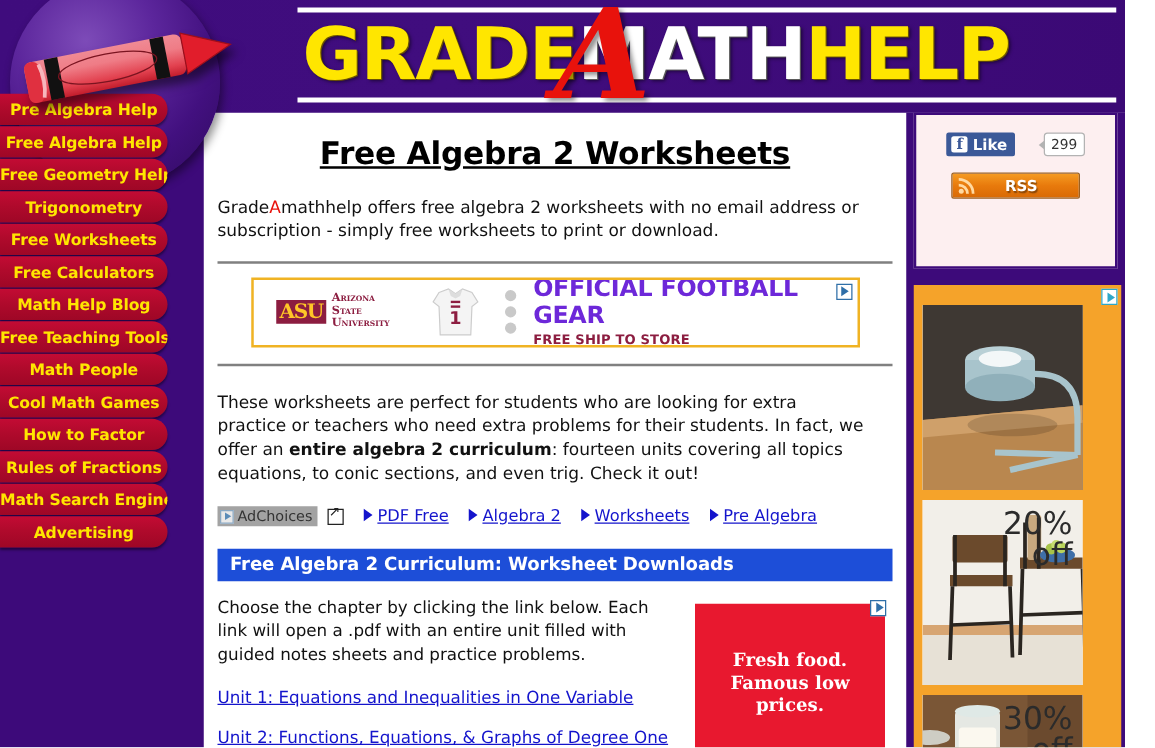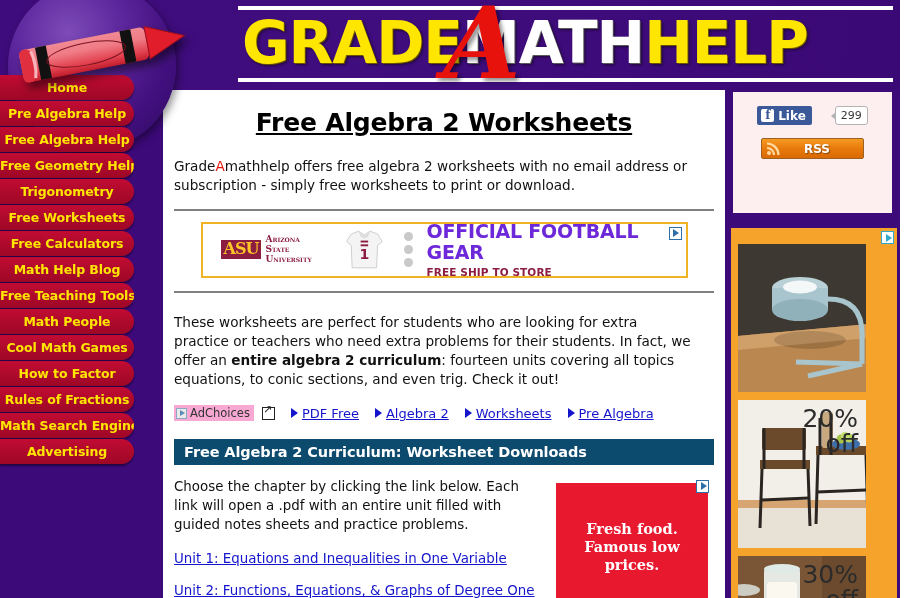--- a/index.html
+++ b/index.html
@@ -229,21 +229,21 @@
 
   
   #adchoices-row {
     margin: 15px 0 0 11px;
     display: flex; align-items: center;
     font-size: 12.5px;
     height: 17px;
   }
   #adchoices-badge {
     display: flex; align-items: center;
-    background: #f9a8d4;
+    background: #a3a3a3;
     padding: 1px 4px 1px 2px;
     height: 16px;
   }
   #adc-tri {
     width: 11px; height: 11px;
     border: 1px solid #8aa9c4;
     margin-right: 3px;
     display: flex; align-items: center; justify-content: center;
     background: #e9e9e9;
   }
@@ -279,21 +279,21 @@
     border-left: 7px solid #1414cc;
     border-top: 5px solid transparent;
     border-bottom: 5px solid transparent;
     margin-right: 4px;
   }
 
   
   #curr-bar {
     margin: 17px 11px 0 11px;
     height: 26px;
-    background: #0c4a6e;
+    background: #1d4ed8;
     color: #ffffff;
     font-weight: bold;
     font-size: 14.5px;
     display: flex; align-items: center;
     padding-left: 10px;
     letter-spacing: -0.1px;
   }
 
   
   #bottom-split {
@@ -512,21 +512,20 @@
       <rect x="113" y="17" width="11" height="33" fill="#111111"></rect>
       <ellipse cx="76" cy="33" rx="40" ry="11" fill="none" stroke="#7a1420" stroke-width="1"></ellipse>
       <path d="M138 17 L176 33.5 L138 50 Z" fill="#e11d2b"></path>
       <path d="M138 17 L176 33.5 L138 50 Z" fill="none" stroke="#9c0f1c" stroke-width="1"></path>
       <path d="M22 20 Q26 33 22 47" fill="none" stroke="#f7b6bc" stroke-width="3"></path>
     </g>
   </svg>
 
   <div id="leftcol"></div>
   <nav id="nav">
-    <a class="nav-btn">Home</a>
     <a class="nav-btn">Pre Algebra Help</a>
     <a class="nav-btn">Free Algebra Help</a>
     <a class="nav-btn">Free Geometry Help</a>
     <a class="nav-btn">Trigonometry</a>
     <a class="nav-btn">Free Worksheets</a>
     <a class="nav-btn">Free Calculators</a>
     <a class="nav-btn">Math Help Blog</a>
     <a class="nav-btn">Free Teaching Tools</a>
     <a class="nav-btn">Math People</a>
     <a class="nav-btn">Cool Math Games</a>

